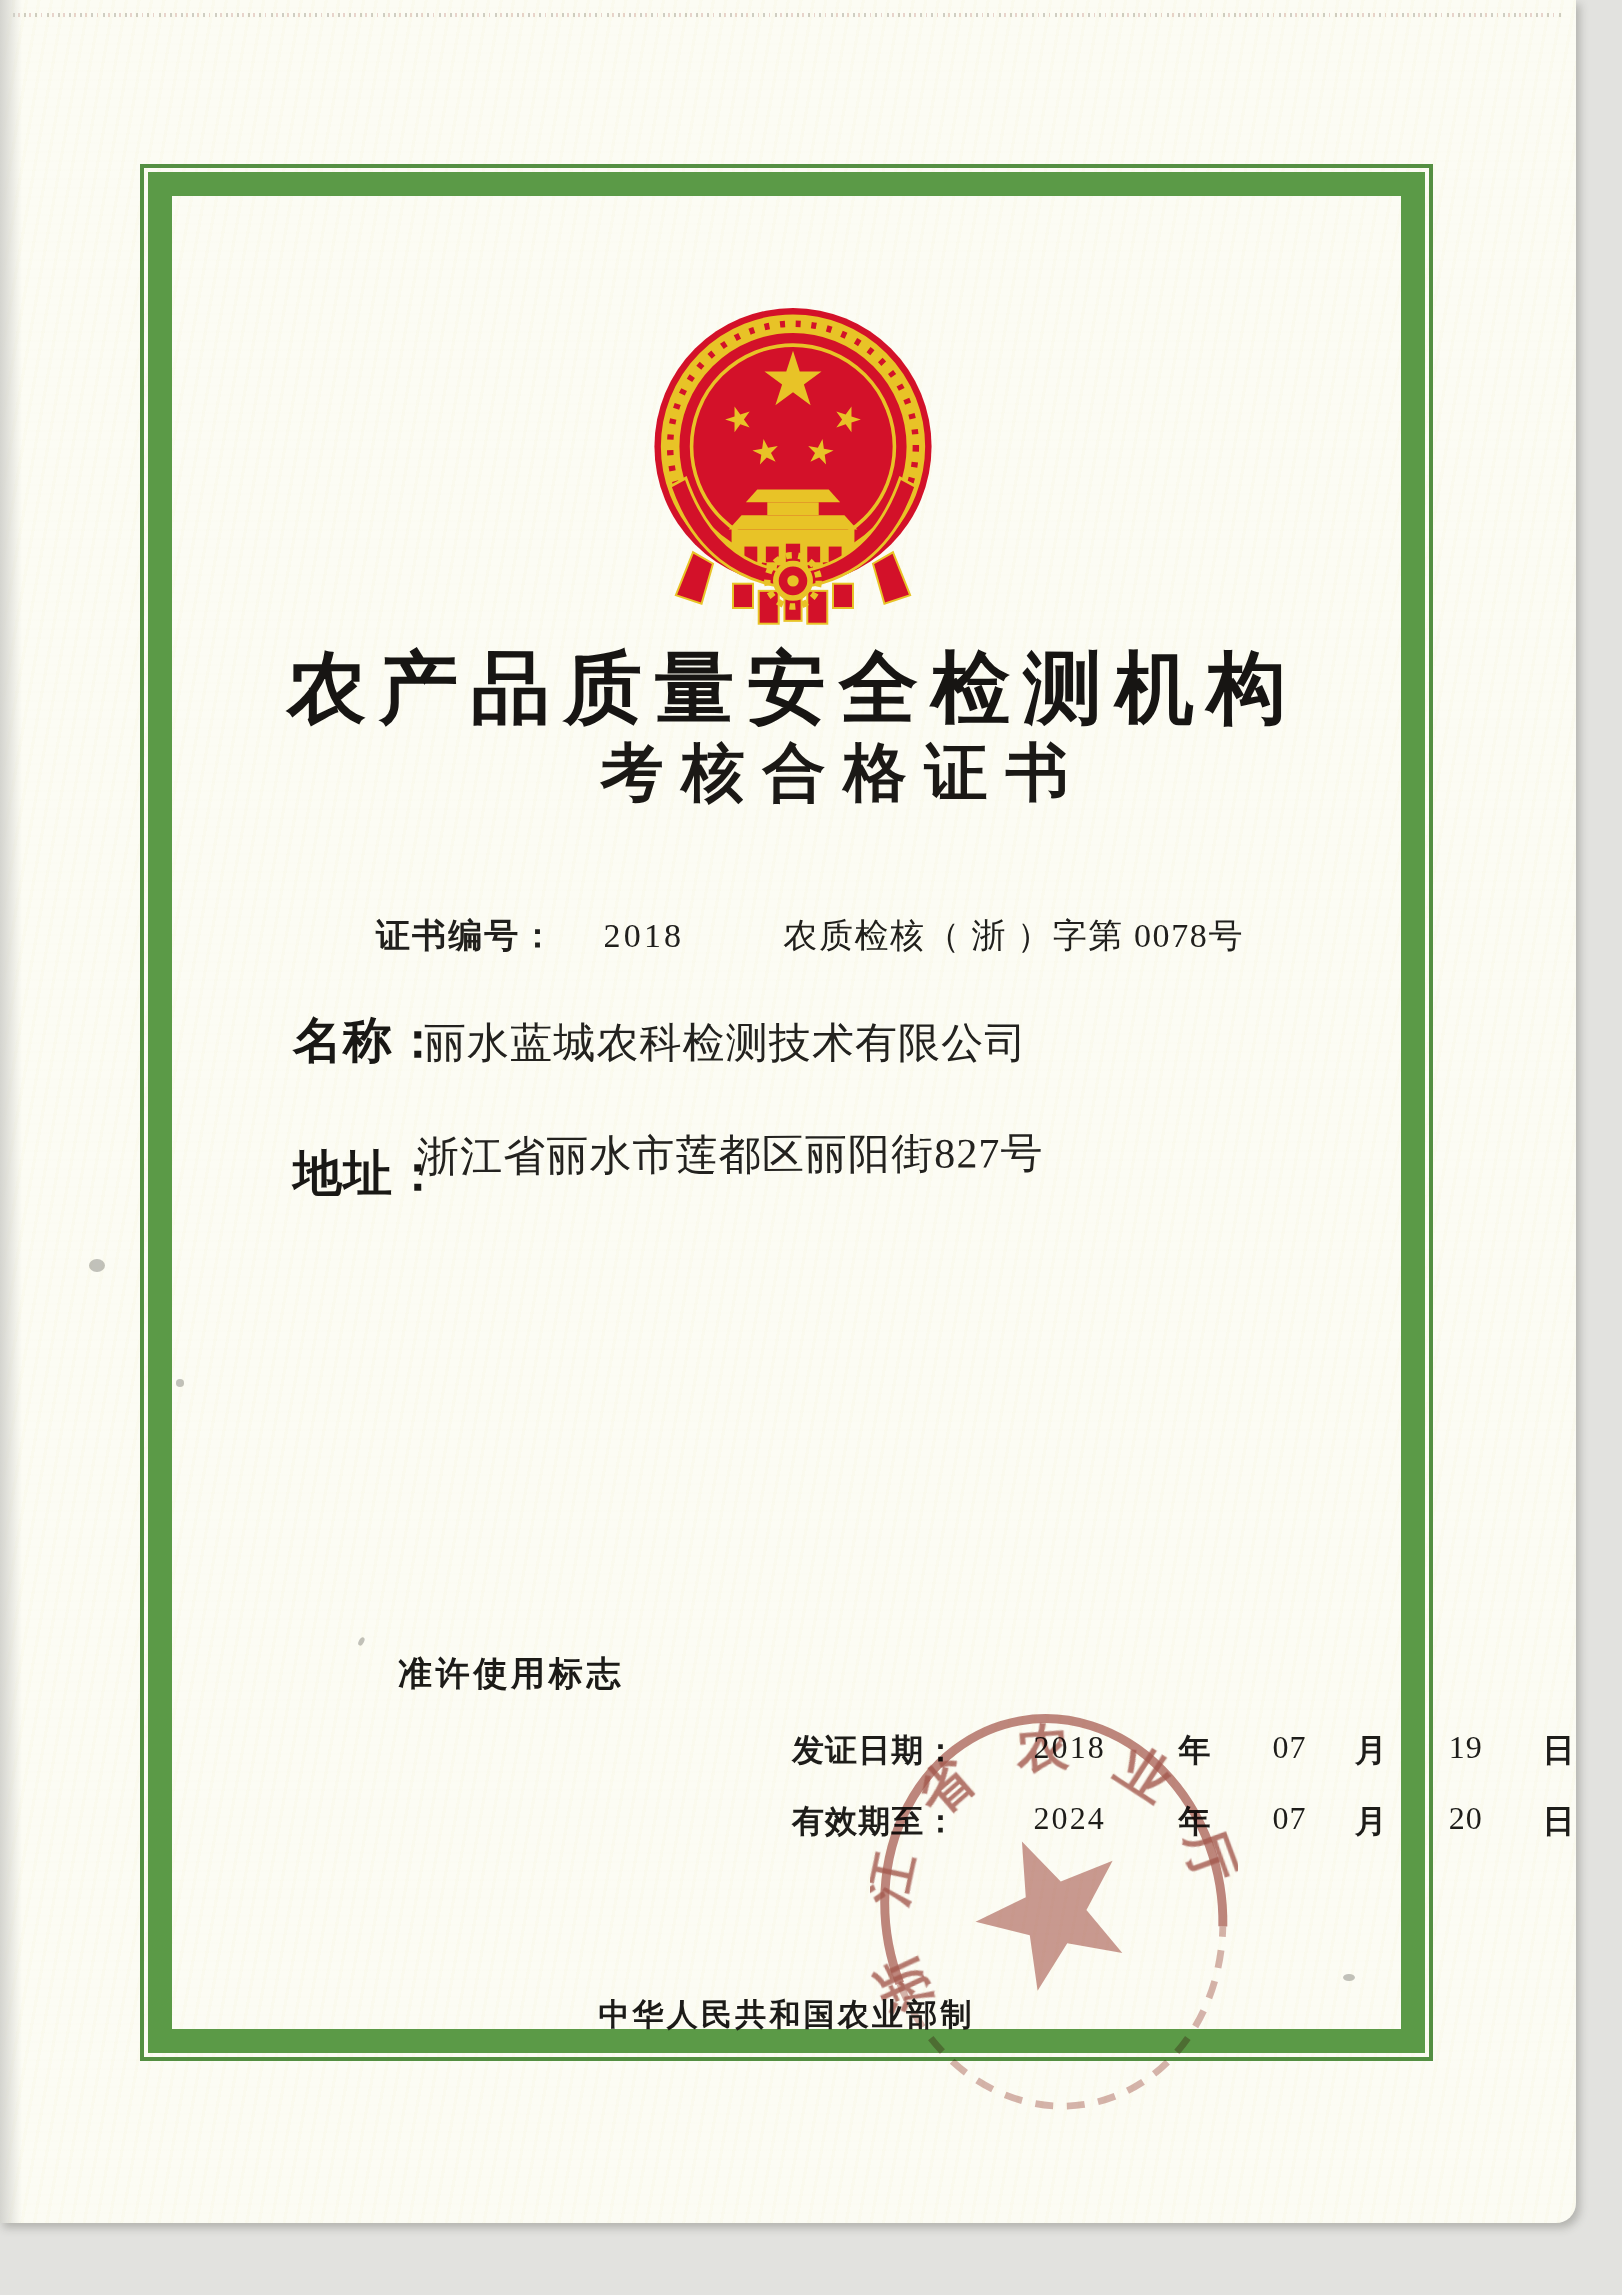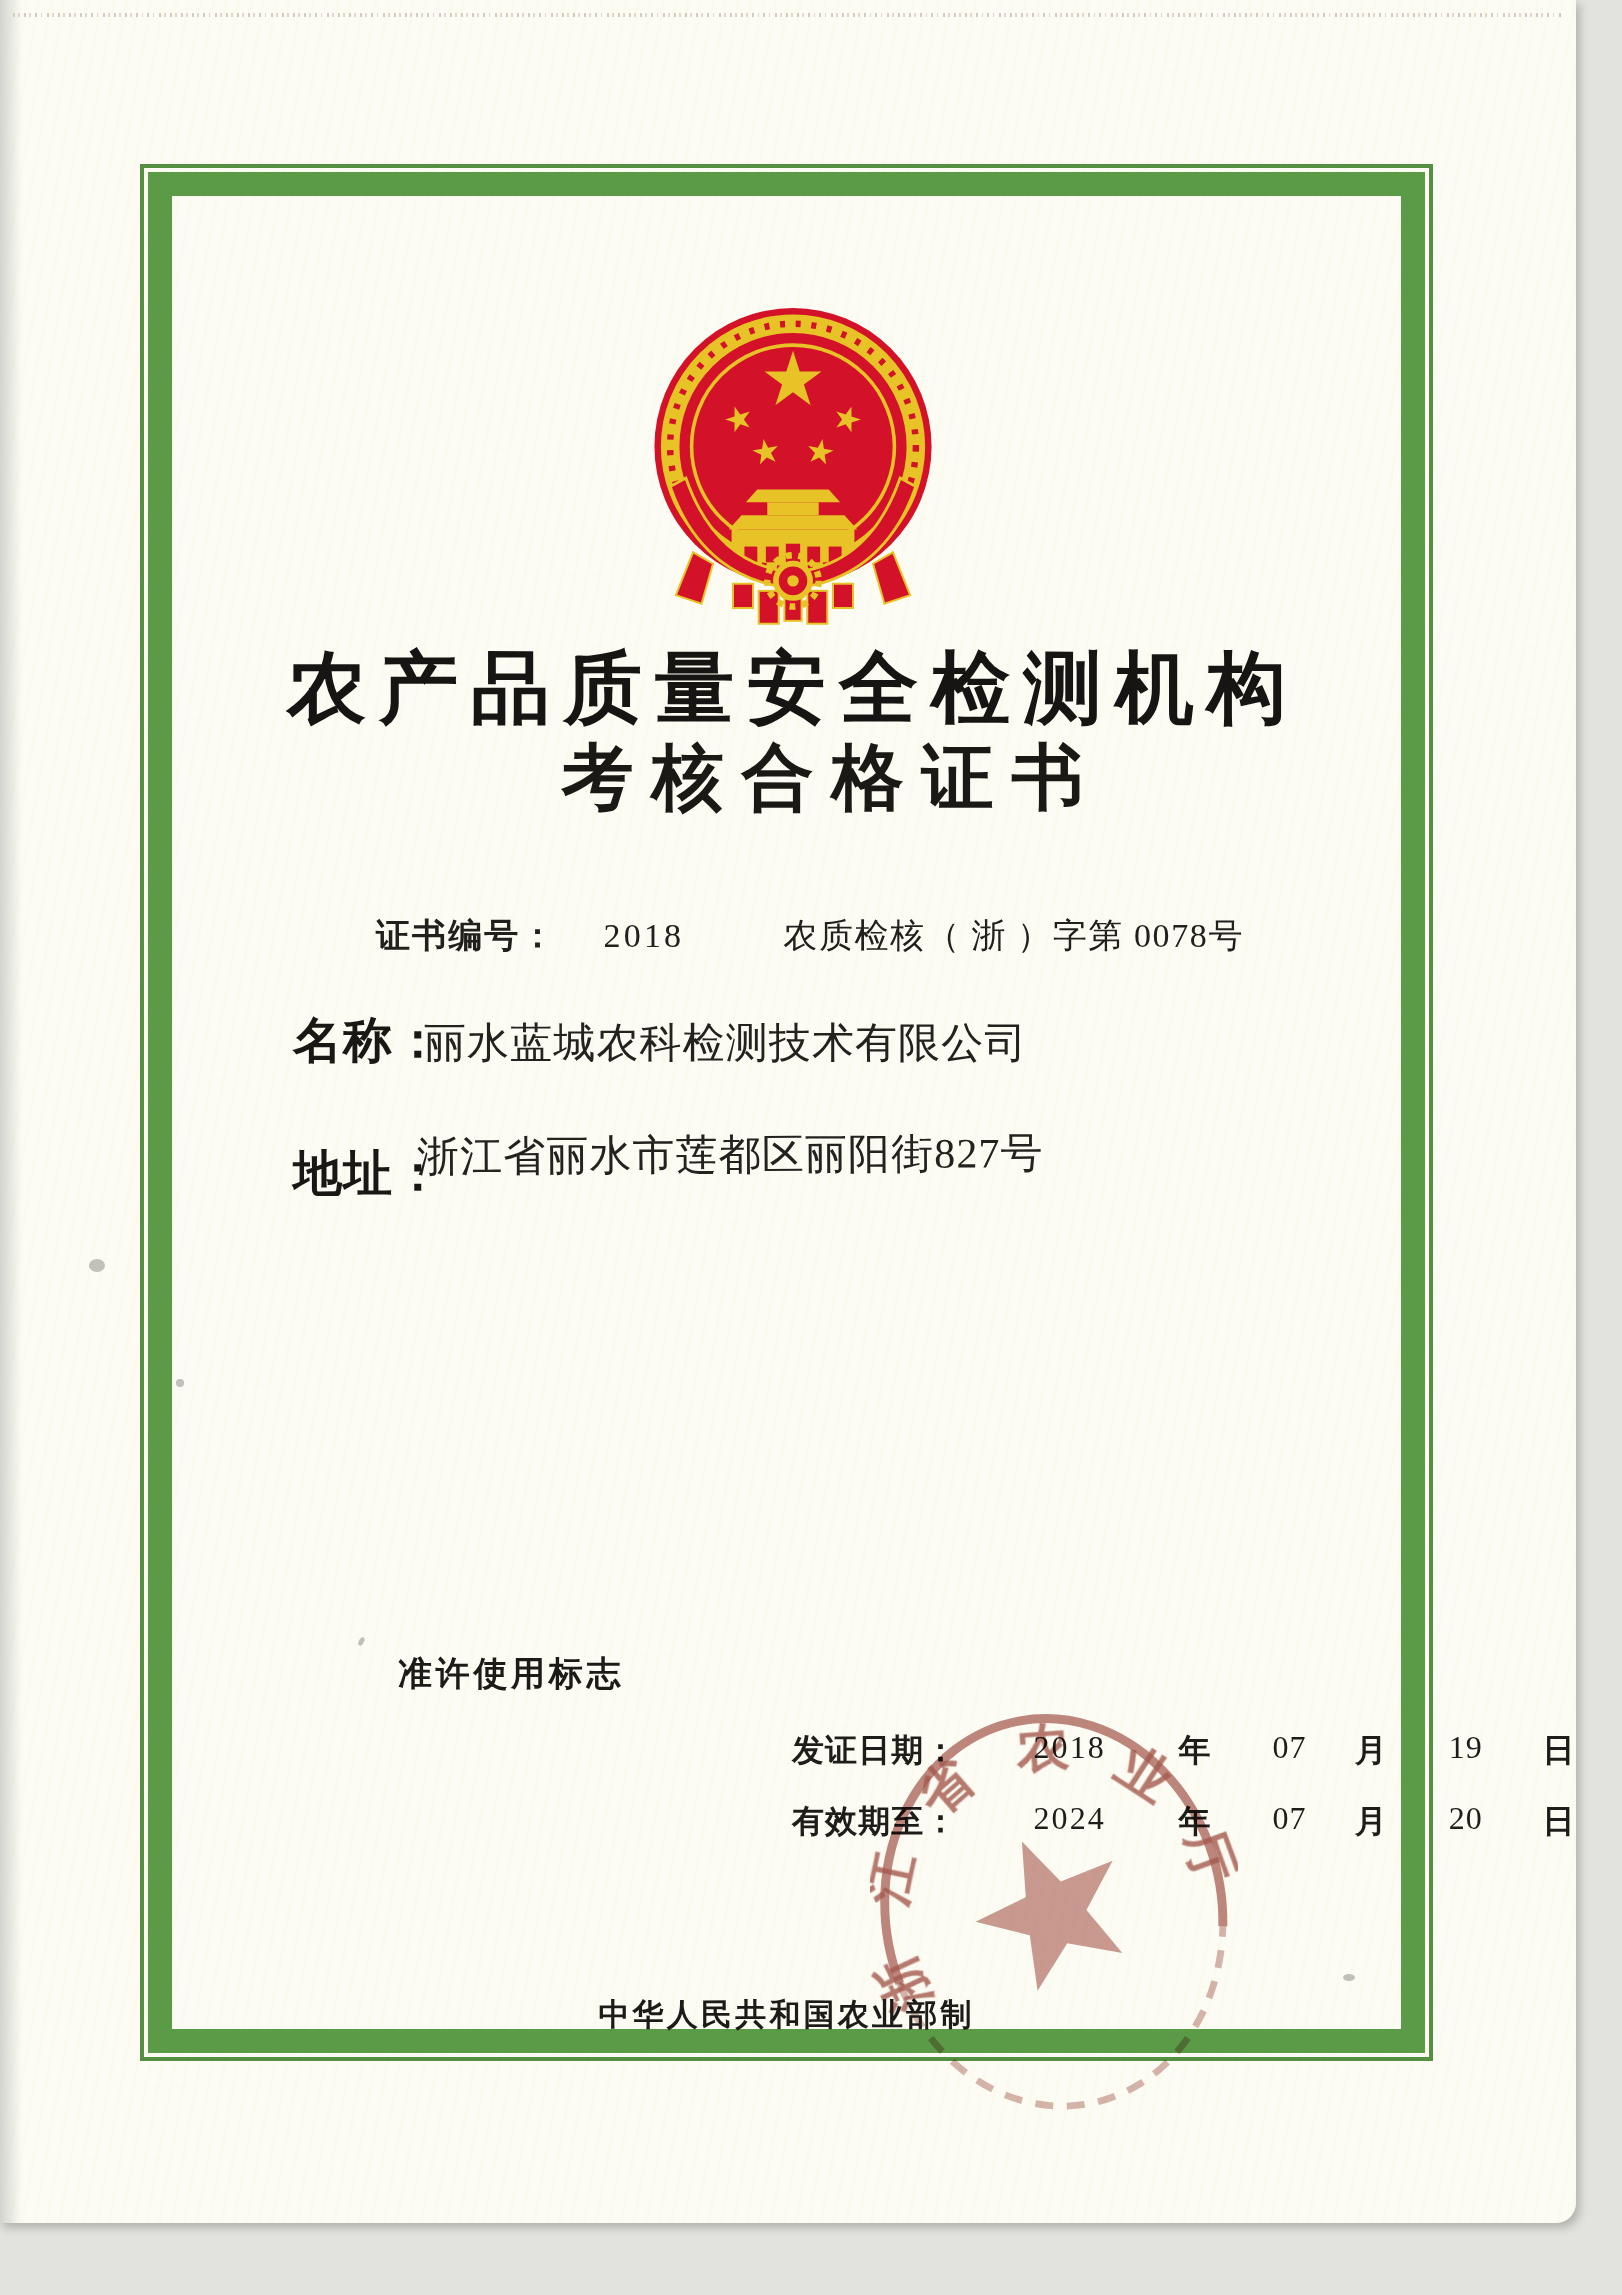--- a/index.html
+++ b/index.html
@@ -43,22 +43,22 @@
   }
 
   .emblem{position:absolute;left:650px;top:298px;width:286px;height:330px;}
 
   .title1{
     position:absolute;left:140px;top:636px;width:1293px;
     text-align:center;font-size:79px;font-weight:900;color:#171513;
     letter-spacing:13px;text-indent:13px;white-space:nowrap;
   }
   .title2{
-    position:absolute;left:128px;top:730px;width:1389px;
-    text-align:center;font-size:72px;font-weight:900;color:#1b1916;
+    position:absolute;left:140px;top:730px;width:1389px;
+    text-align:center;font-size:63px;font-weight:900;color:#1b1916;
     letter-spacing:18px;text-indent:18px;white-space:nowrap;
   }
 
   .certno{
     position:absolute;left:376px;top:913px;display:flex;align-items:baseline;
     font-size:34px;color:#21201d;white-space:nowrap;
   }
   .certno .lbl{font-weight:900;margin-right:47px;letter-spacing:2.1px;}
   .certno .yr{margin-right:99px;letter-spacing:3.2px;}
   .certno .series{letter-spacing:1.6px;}

